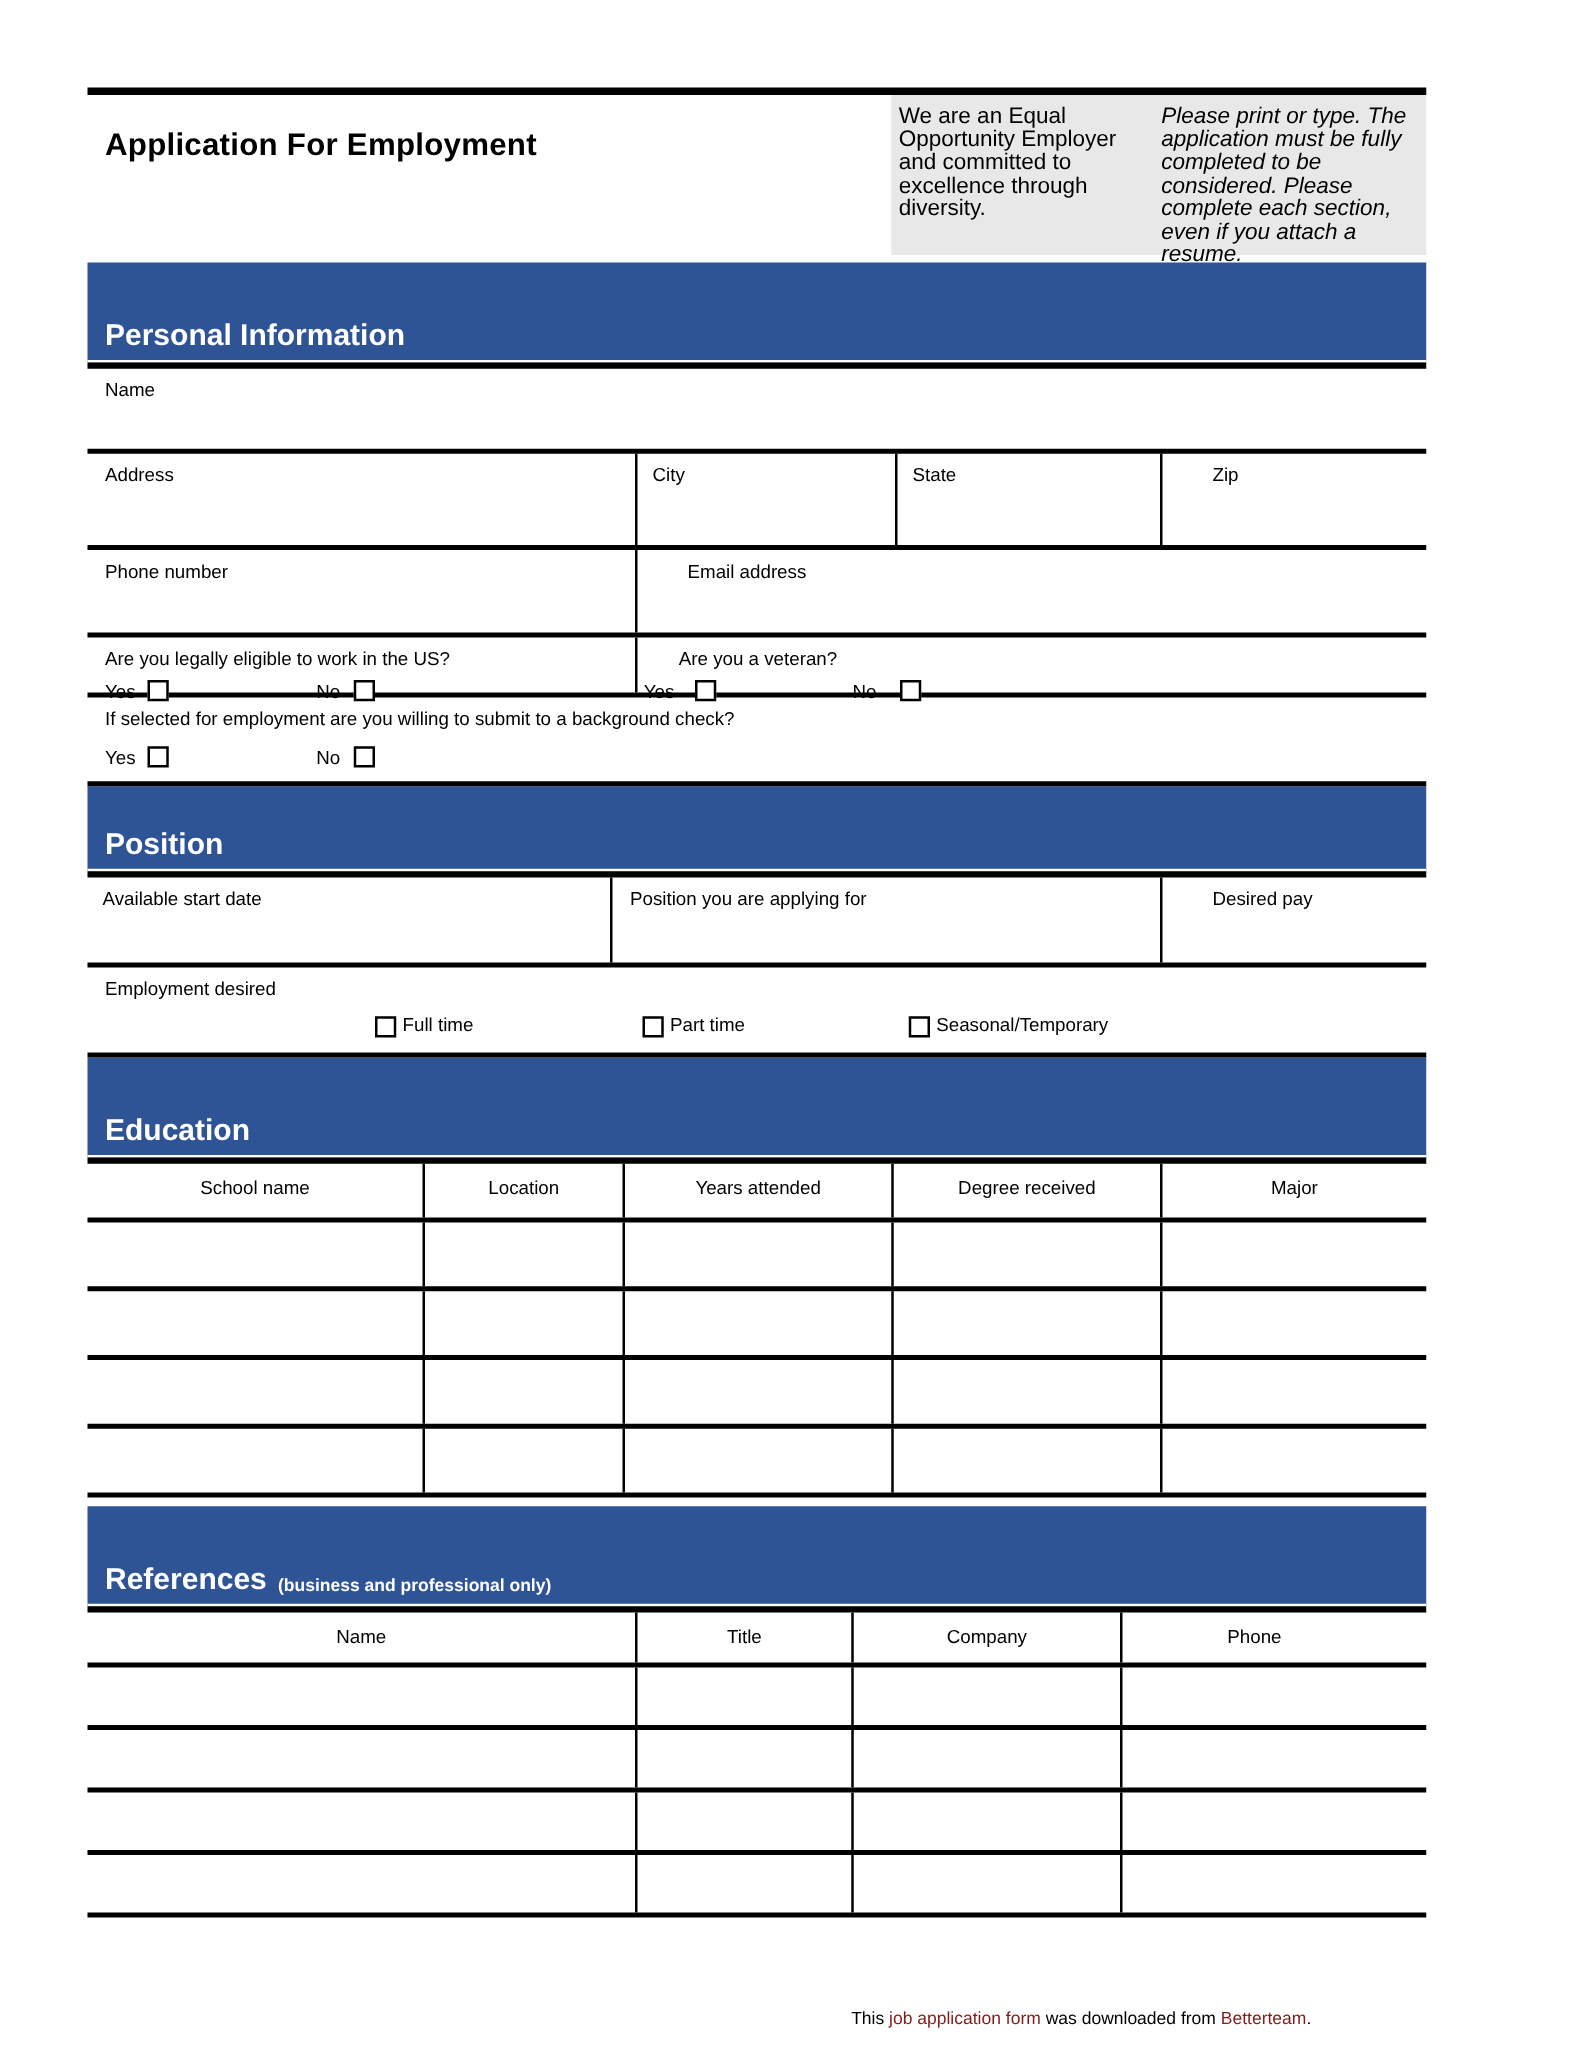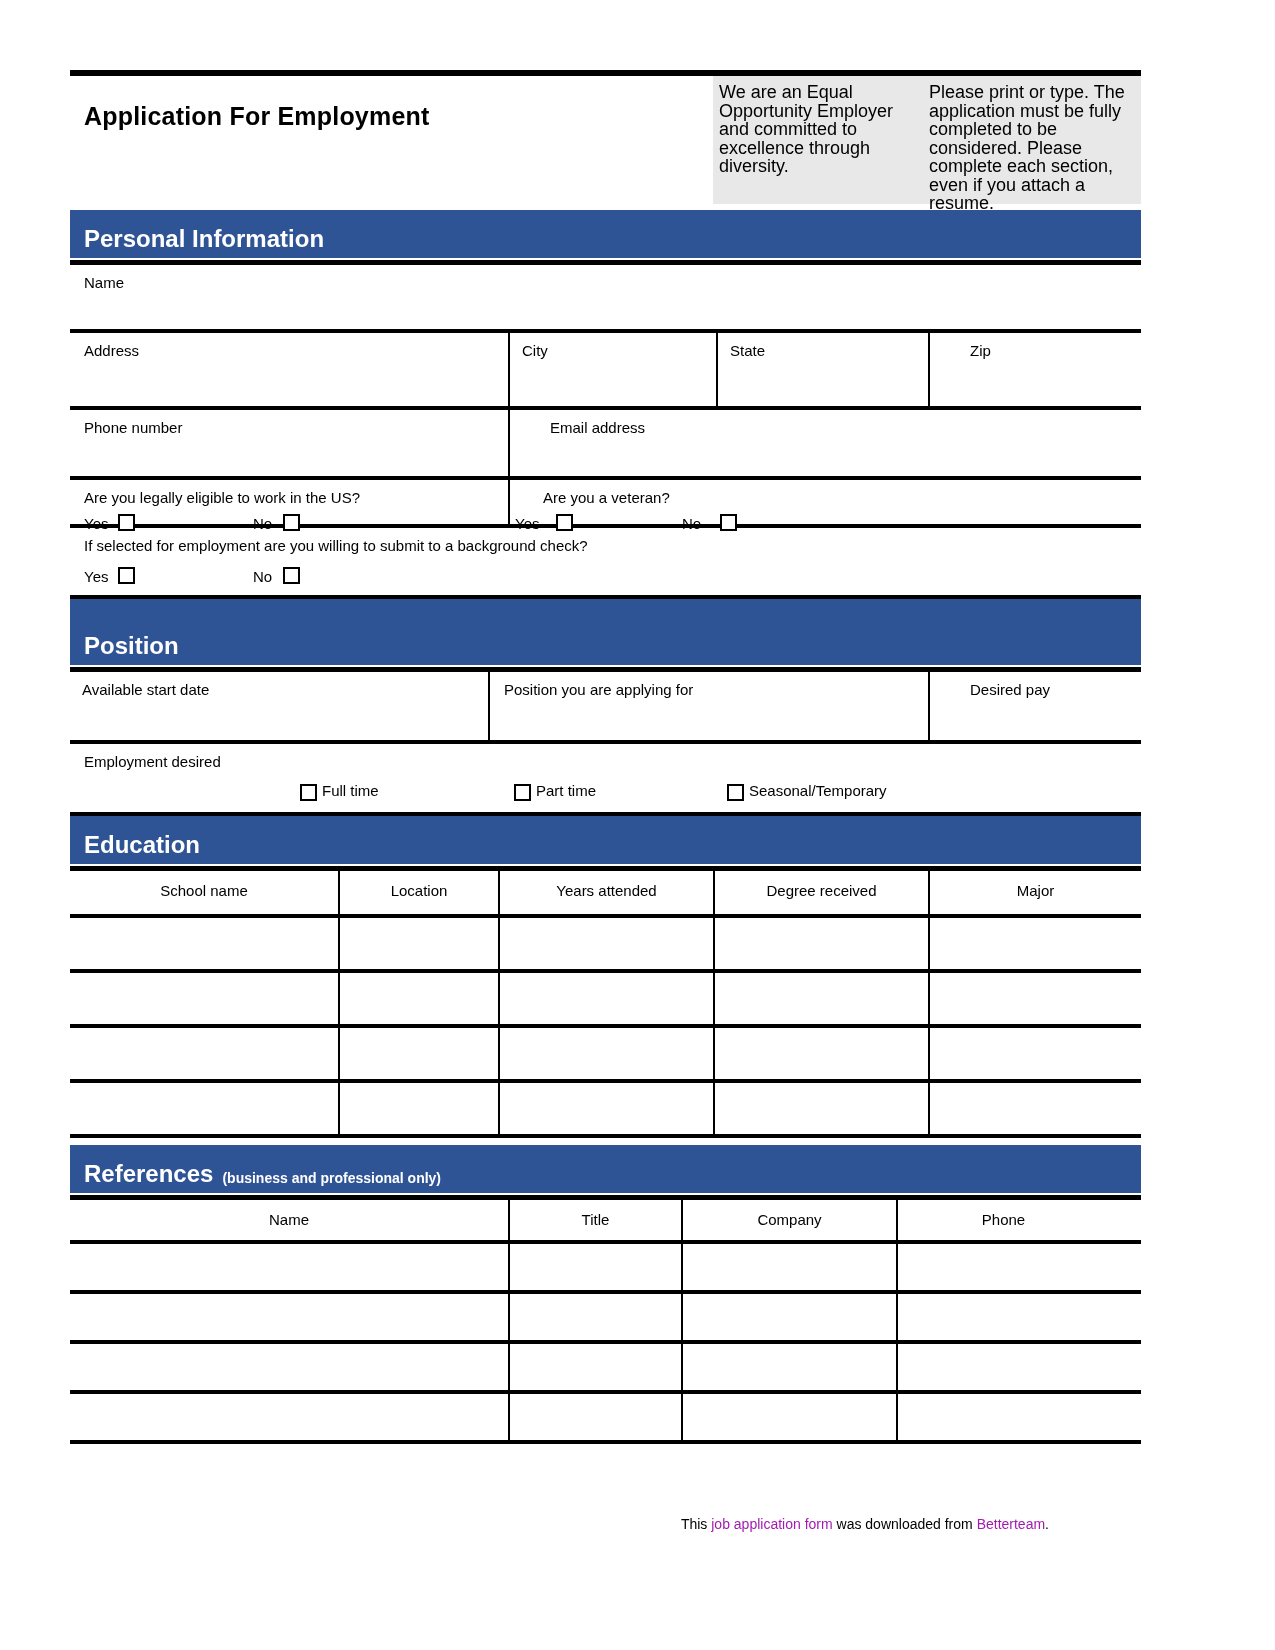--- a/index.html
+++ b/index.html
@@ -13,26 +13,26 @@
 
   .rule-thick { height:6px; background:#000; }
   .rule { height:5px; background:#000; }
 
   
   .header { display:flex; height:134px; }
   .doc-title { flex:1; font-size:25px; font-weight:bold; padding:26px 0 0 14px; letter-spacing:.2px; }
   .notice { width:428px; height:128px; background:#E8E8E8; display:flex; gap:20px; padding:7px 10px 0 6px; }
   .notice p { font-size:18px; line-height:18.5px; }
   .notice .col1 { width:190px; }
-  .notice .col2 { width:200px; }
+  .notice .col2 { width:200px;font-style:italic; }
 
   
   .bar {
     background:#2F5496; color:#fff; font-weight:bold;
-    height:50px; display:flex; align-items:flex-end;
+    height:80px; display:flex; align-items:flex-end;
     padding:0 0 7px 14px; border-bottom:2px solid #fff;
   }
   .bar .big { font-size:24px; line-height:24px; }
   .bar .sub { font-size:14px; line-height:16px; margin-left:9px; }
 
   
   .row { display:flex; border-bottom:4px solid #000; position:relative; }
   .cell { position:relative; border-right:2px solid #000; }
   .cell:last-child { border-right:none;padding-left:28px; }
   .lbl { font-size:15px; padding:9px 0 0 14px; display:block; }
@@ -84,21 +84,21 @@
   .ec1 { width:270px; } .ec2 { width:160px; } .ec3 { width:215px; }
   .ec4 { width:215px; } .ec5 { width:211px; }
 
   .ref-bar { margin-top:7px; }
   .ref-header { height:44px; }
   .ref-row { height:50px; }
   .rc1 { width:440px; } .rc2 { width:173px; } .rc3 { width:215px; } .rc4 { width:211px; }
 
   
   .footer { margin-top:72px; font-size:14px; text-align:right; padding-right:92px; }
-  .footer a { color:#a21caf; text-decoration:none; cursor:pointer; }
+  .footer a { color:#7f1d1d; text-decoration:none; cursor:pointer; }
 </style>
 </head>
 <body>
 
 <div class="content">
 
   <div class="rule-thick"></div>
 
   <div class="header">
     <div class="doc-title">Application For Employment</div>

